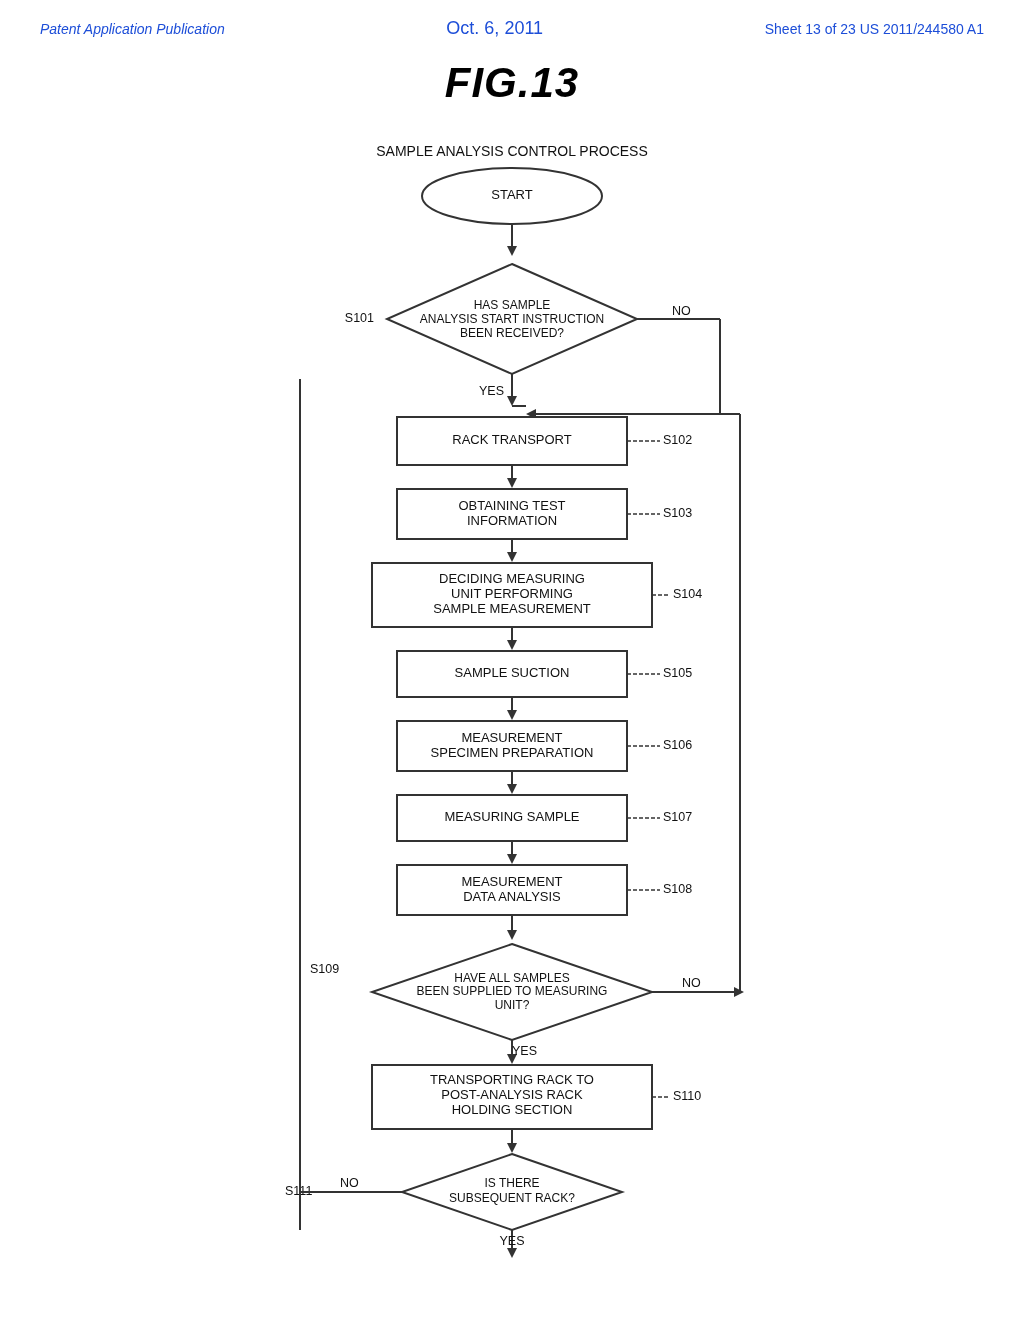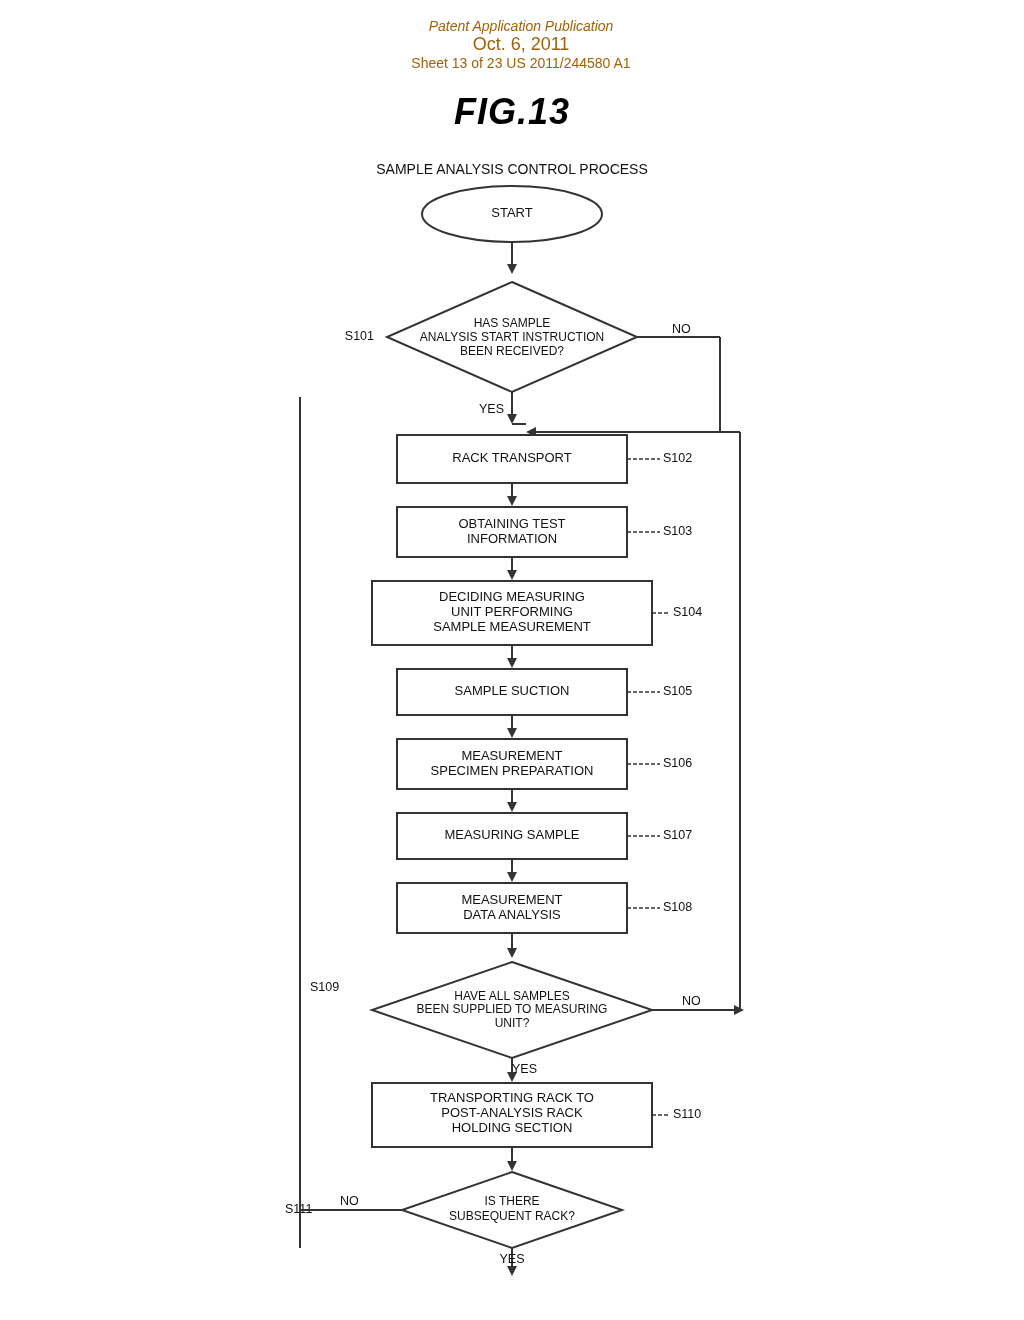--- a/index.html
+++ b/index.html
@@ -9,46 +9,45 @@
       background: #fff;
       font-family: Arial, sans-serif;
       position: relative;
       overflow: hidden;
     }
 
     .page-header {
       display: flex;
       justify-content: space-between;
       align-items: center;
-      padding: 18px 22px 10px 40px;
+      padding: 18px 40px 10px 40px;
       font-size: 14px;
-      color: #a16207;
-      flex-direction: column;
+      color: #1d4ed8;
     }
 
     .header-left {
       font-style: italic;
       font-size: 14px;
     }
 
     .header-center {
       font-size: 18px;
     }
 
     .header-right {
       font-size: 14px;
     }
 
     .fig-title {
       text-align: center;
-      font-size: 36px;
+      font-size: 42px;
       font-style: italic;
       font-weight: bold;
       margin-top: 10px;
-      margin-bottom: 4px;
+      margin-bottom: 12px;
       letter-spacing: 1px;
     }
 
     .diagram-container {
       position: relative;
       width: 100%;
       height: 1160px;
       margin-top: 0;
     }
 

